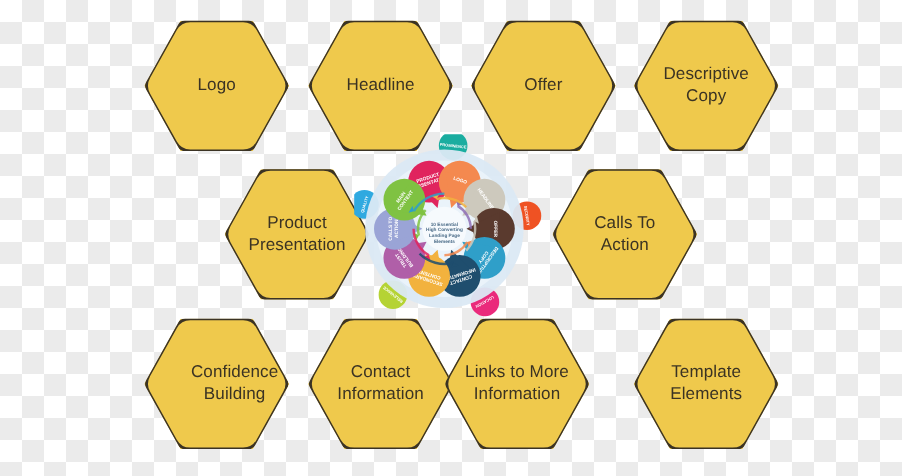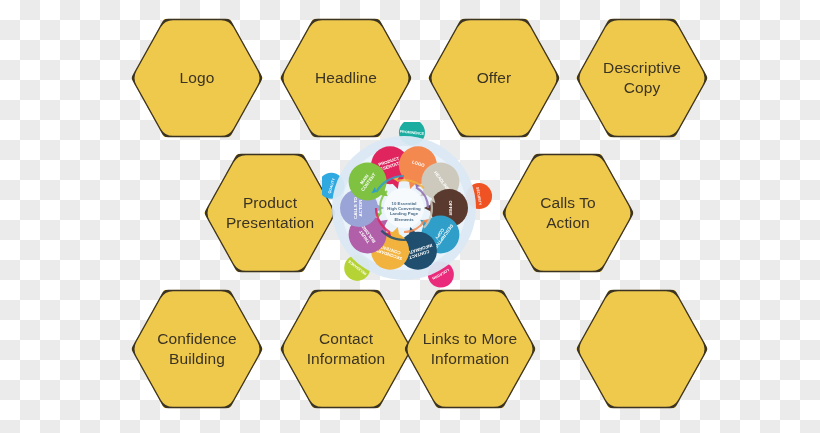--- a/index.html
+++ b/index.html
@@ -123,21 +123,21 @@
 Presentation</div>
       </div>
       <div class="hex" style="left: 502px; top: 152px; width: 132px; height: 122px;">
         <div class="hexfill" style="background: rgb(239, 201, 76);"></div>
         <svg class="hexborder" viewBox="0 0 132 122">
           <path d="M28.62,9.69Q33.00,1.83 42.00,1.83L90.00,1.83Q99.00,1.83 103.38,9.69L127.62,53.14Q132.00,61.00 127.62,68.86L103.38,112.31Q99.00,120.17 90.00,120.17L42.00,120.17Q33.00,120.17 28.62,112.31L4.38,68.86Q0.00,61.00 4.38,53.14Z" fill="#EFC94C" stroke="#3b3324" stroke-width="2.6"></path>
         </svg>
         <div class="hexlabel" style="color: rgb(59, 51, 35);">Calls To
 Action</div>
       </div>
-      <div class="hex" style="left: 131px; top: 288px; width: 132px; height: 122px;">
+      <div class="hex" style="left: 131px; top: 288px; width: 132px; height: 122px; justify-content: flex-end;">
         <div class="hexfill" style="background: rgb(239, 201, 76);"></div>
         <svg class="hexborder" viewBox="0 0 132 122">
           <path d="M28.62,9.69Q33.00,1.83 42.00,1.83L90.00,1.83Q99.00,1.83 103.38,9.69L127.62,53.14Q132.00,61.00 127.62,68.86L103.38,112.31Q99.00,120.17 90.00,120.17L42.00,120.17Q33.00,120.17 28.62,112.31L4.38,68.86Q0.00,61.00 4.38,53.14Z" fill="#EFC94C" stroke="#3b3324" stroke-width="2.6"></path>
         </svg>
         <div class="hexlabel" style="color: rgb(59, 51, 35);">Confidence
 Building</div>
       </div>
       <div class="hex" style="left: 280px; top: 288px; width: 132px; height: 122px;">
         <div class="hexfill" style="background: rgb(239, 201, 76);"></div>
         <svg class="hexborder" viewBox="0 0 132 122">
@@ -152,20 +152,22 @@
           <path d="M28.62,9.69Q33.00,1.83 42.00,1.83L90.00,1.83Q99.00,1.83 103.38,9.69L127.62,53.14Q132.00,61.00 127.62,68.86L103.38,112.31Q99.00,120.17 90.00,120.17L42.00,120.17Q33.00,120.17 28.62,112.31L4.38,68.86Q0.00,61.00 4.38,53.14Z" fill="#EFC94C" stroke="#3b3324" stroke-width="2.6"></path>
         </svg>
         <div class="hexlabel" style="color: rgb(59, 51, 35);">Links to More
 Information</div>
       </div>
       <div class="hex" style="left: 576px; top: 288px; width: 132px; height: 122px;">
         <div class="hexfill" style="background: rgb(239, 201, 76);"></div>
         <svg class="hexborder" viewBox="0 0 132 122">
           <path d="M28.62,9.69Q33.00,1.83 42.00,1.83L90.00,1.83Q99.00,1.83 103.38,9.69L127.62,53.14Q132.00,61.00 127.62,68.86L103.38,112.31Q99.00,120.17 90.00,120.17L42.00,120.17Q33.00,120.17 28.62,112.31L4.38,68.86Q0.00,61.00 4.38,53.14Z" fill="#EFC94C" stroke="#3b3324" stroke-width="2.6"></path>
         </svg>
+        <div class="hexlabel" style="color: rgb(59, 51, 35);">Template
+Elements</div>
       </div>
     </div>
 
   <div id="wheel">
       <svg viewBox="0 0 176 172" width="176" height="172">
         <g>
           <circle cx="89.94416320834166" cy="10.416335952011224" r="13" fill="#1aada0"></circle>
           <text x="89.94416320834166" y="11.816335952011224" text-anchor="middle" font-size="3.6" fill="#ffffff" transform="rotate(6 89.94416320834166 10.416335952011224)" class="node-label">PROMINENCE</text>
         </g>
         <g>

